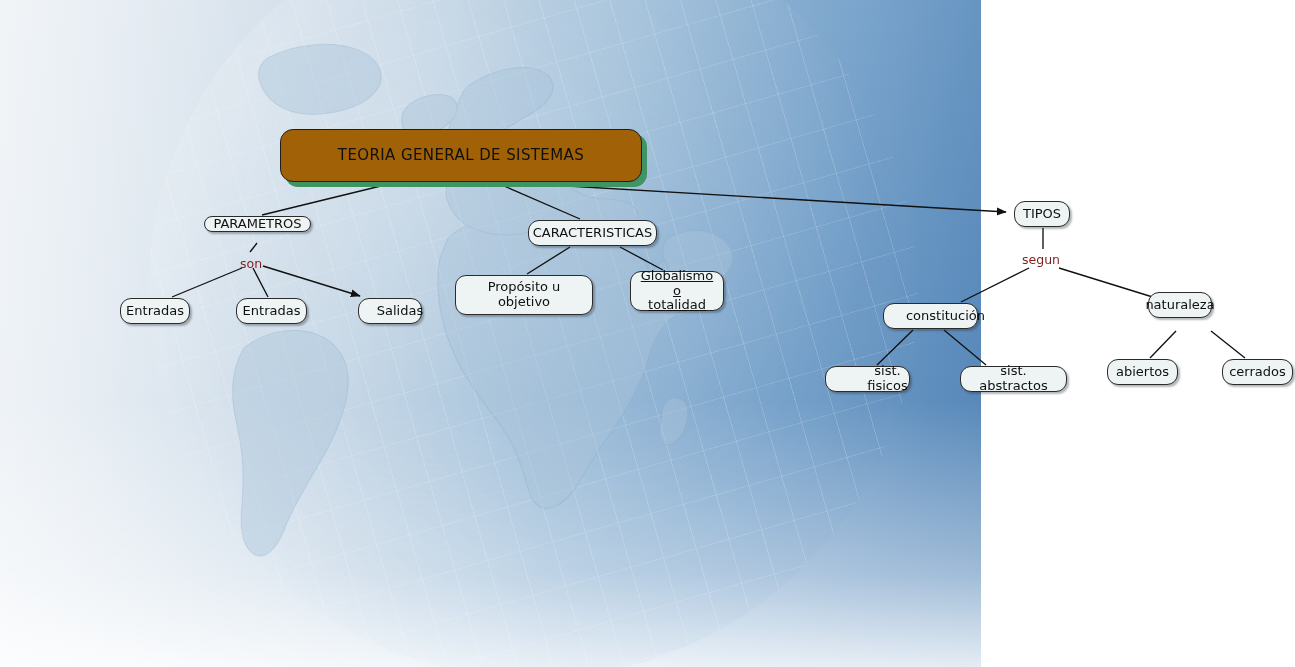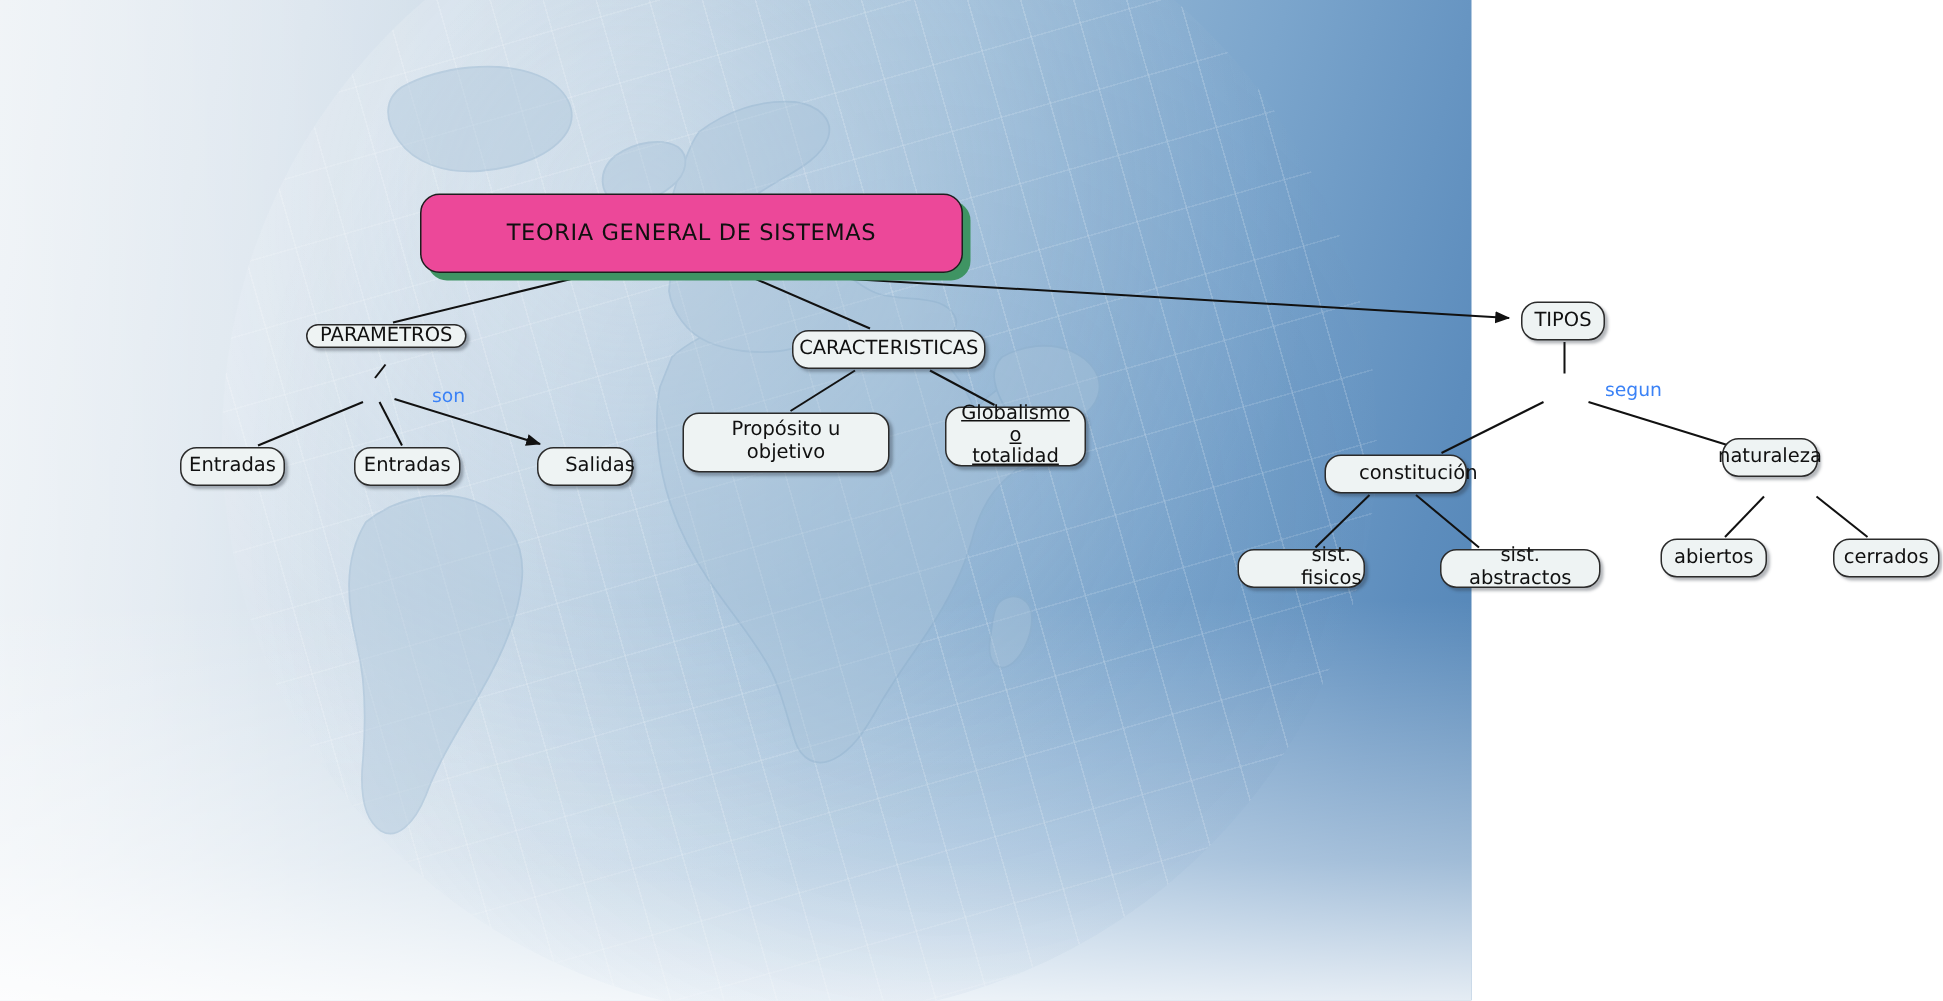--- a/index.html
+++ b/index.html
@@ -100,36 +100,35 @@
     align-items: center;
     justify-content: center;
     text-align: center;
     line-height: 1.12;
     font-size: 13px;
     padding: 2px 6px;
     box-shadow: 2px 2px 2px rgba(40,50,60,0.35);
     white-space: pre-line;
   }
   .node.root {
-    background: #ec4899;
+    background: #a16207;
     border: 1.6px solid #1e1e1e;
     border-radius: 13px;
     font-size: 15px;
     letter-spacing: 0.4px;
     box-shadow: 5px 5px 0 0 #3f9463;
   }
   
   .link-label {
     position: absolute;
     font-size: 12.5px;
-    color: #3b82f6;
+    color: #7f1d1d;
     background: transparent;
     white-space: nowrap;
     text-align: center;
-    margin-left: 48px;
   }
 </style>
 </head>
 <body>
 
 <div id="cmap-canvas">
 
   <div id="background-image">
     <div id="globe-sphere"></div>
     <div id="globe-grid"></div>

